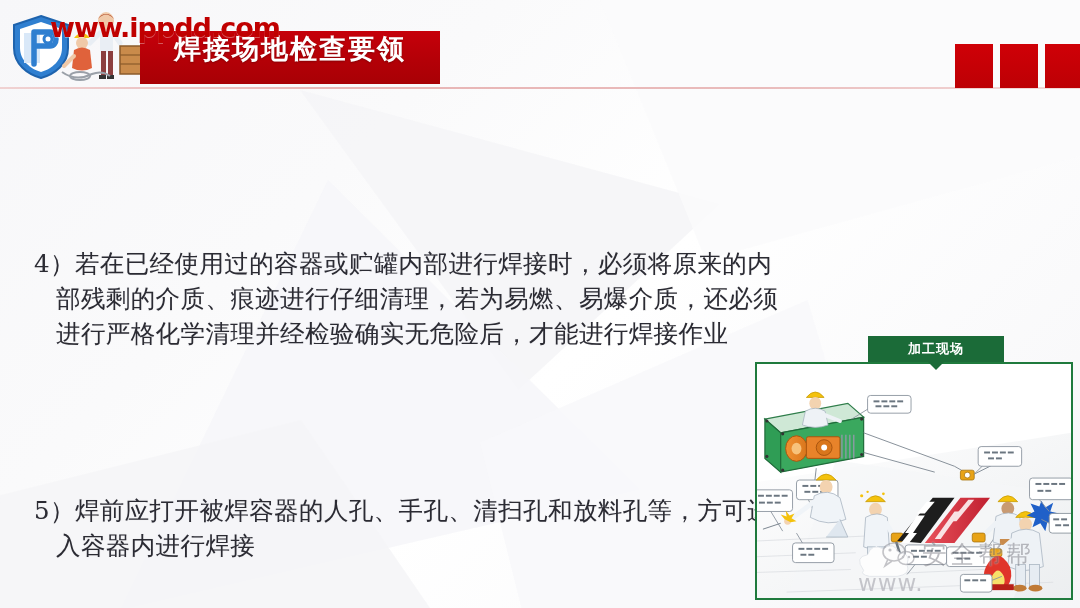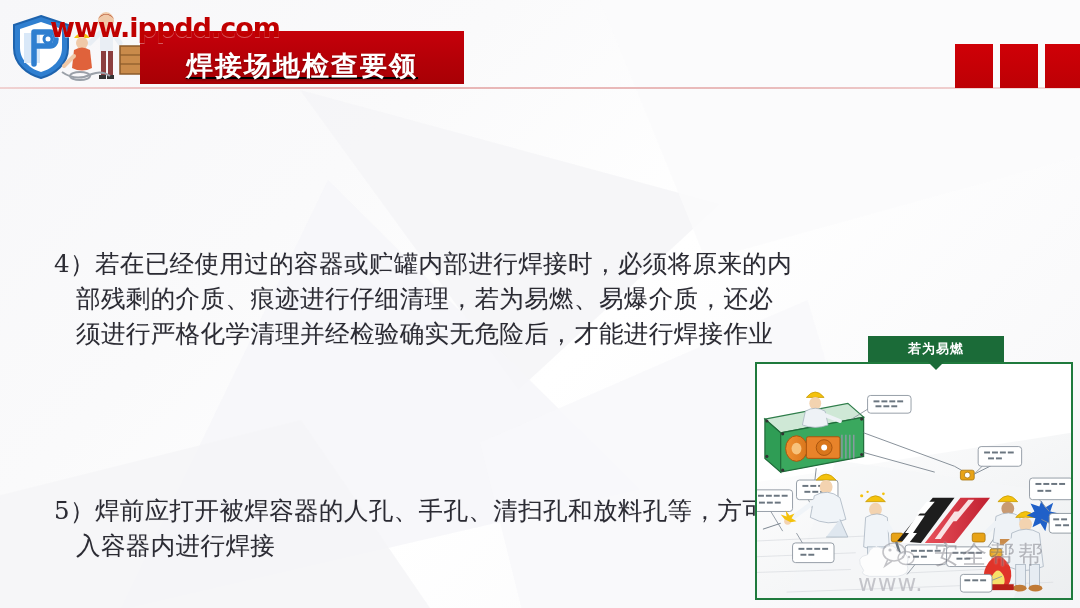--- a/index.html
+++ b/index.html
@@ -46,25 +46,24 @@
   #site-watermark {
     position:absolute; top:12px; left:50px;
     font-family:"DejaVu Sans", sans-serif;
     font-weight:bold; font-size:27px; letter-spacing:-1px;
     color:#c00000; white-space:nowrap;
     text-shadow:0 1px 0 rgba(255,255,255,.35);
     z-index:8;
   }
 
   #title-banner {
-    position:absolute; top:31px; left:140px; width:324px; height:53px;
+    position:absolute; top:31px; left:140px; width:300px; height:53px;
     background:linear-gradient(180deg,#c6000a 0%,#b40007 55%,#a80005 100%);
-    display:flex; align-items:flex-end; justify-content:center;
+    display:flex; align-items:flex-start; justify-content:center;
     z-index:5;
-    text-decoration:underline;
   }
   #title-text {
     font-family:"DejaVu Sans", sans-serif;
     font-size:27px; font-weight:bold; color:#ffffff;
     letter-spacing:2px;
     text-shadow:0 1px 2px rgba(0,0,0,.25);
   }
 
   #header-rule {
     position:absolute; top:87px; left:0; width:1080px; height:2px;
@@ -86,21 +85,20 @@
     z-index:4;
   }
   .para {
     font-size:24.5px;
     line-height:35px;
     letter-spacing:.4px;
     text-indent:0;
     margin-bottom:2px;
     white-space:pre-wrap;
     text-shadow:0 0 1px rgba(160,160,170,.35);
-    margin-left:20px;
   }
   .para .num { }
   .para-body { display:block; padding-left:22px; text-indent:-22px; }
 
   
   #figure {
     position:absolute; left:755px; top:362px; width:318px; height:238px;
     border:2px solid #1f7a3d;
     background:#ffffff;
     overflow:hidden;
@@ -122,21 +120,21 @@
     border-left:8px solid transparent; border-right:8px solid transparent;
     border-top:8px solid #1b6b38; z-index:7;
   }
 
   .illus { position:absolute; inset:0; }
   .illus svg { width:100%; height:100%; display:block; }
 
   
   #figure-watermark {
     position:absolute; left:882px; top:538px; z-index:9;
-    display:flex; align-items:center; gap:18px;
+    display:flex; align-items:center; gap:6px;
     opacity:.5;
   }
   #wm-logo { width:34px; height:28px; }
   #wm-text {
     font-family:"DejaVu Sans", sans-serif;
     font-size:25px; color:#7a7a82; letter-spacing:3px;
     text-shadow:0 0 2px #fff;
   }
   #figure-wm-url {
     position:absolute; left:858px; top:570px; z-index:9;
@@ -214,21 +212,21 @@
     <div class="para">
       <span class="para-body"><span class="num">4）</span><span>若在已经使用过的容器或贮罐内部进行焊接时，必须将原来的内部残剩的介质、痕迹进行仔细清理，若为易燃、易爆介质，还必须进行严格化学清理并经检验确实无危险后，才能进行焊接作业</span></span>
     </div>
     <div class="para">
       <span class="para-body"><span class="num">5）</span><span>焊前应打开被焊容器的人孔、手孔、清扫孔和放料孔等，方可进入容器内进行焊接</span></span>
     </div>
 
   </div>
 
   <div id="figure-caption">
-    <span>若为易燃</span>
+    <span>加工现场</span>
   </div>
   <div id="caption-arrow"></div>
 
   <div id="figure">
     <div class="illus">
       <svg viewBox="0 0 318 238" preserveAspectRatio="none">
         <defs>
           <linearGradient id="gfloor" x1="0" y1="0" x2="1" y2="1">
             <stop offset="0%" stop-color="#ffffff"></stop>
             <stop offset="100%" stop-color="#eceef0"></stop>

